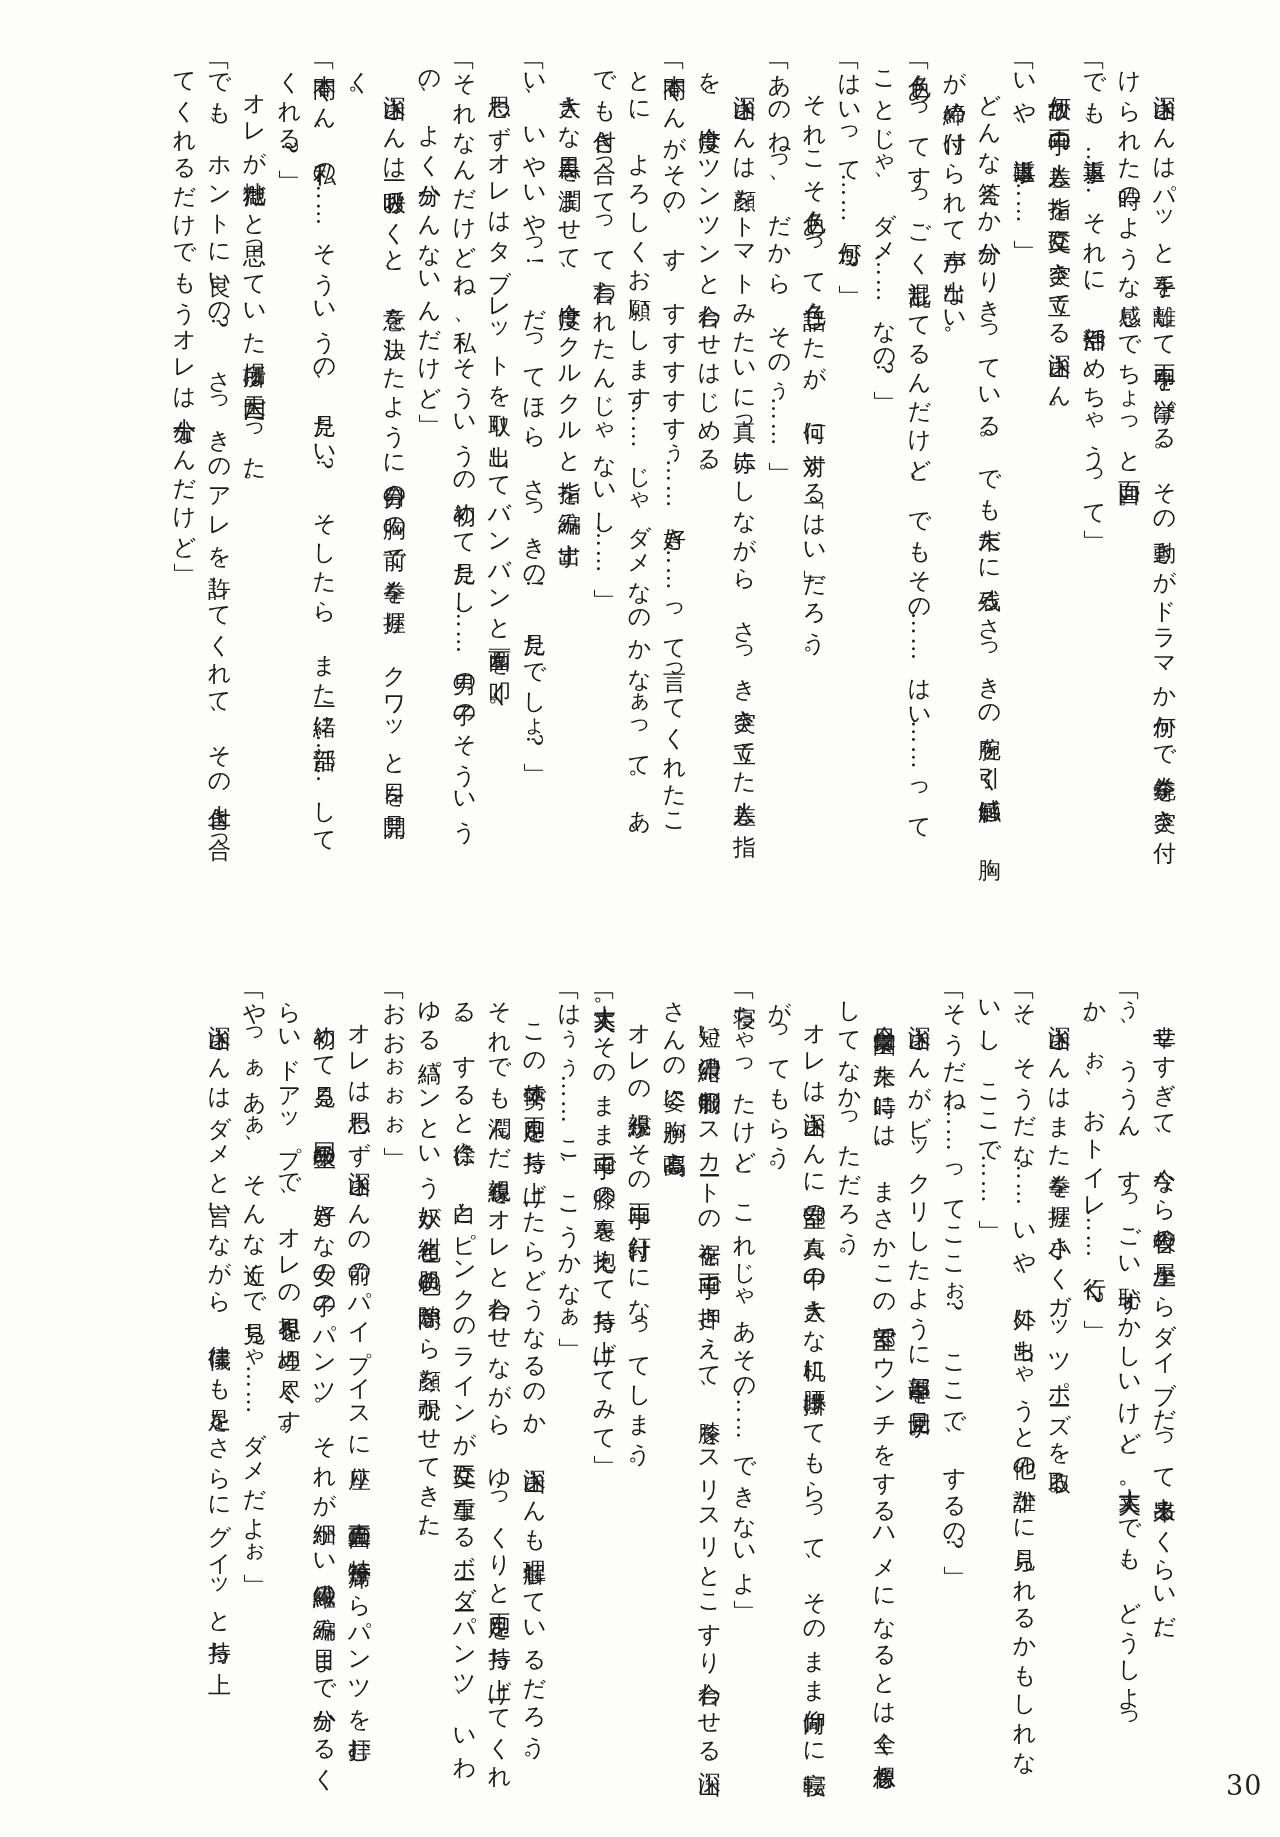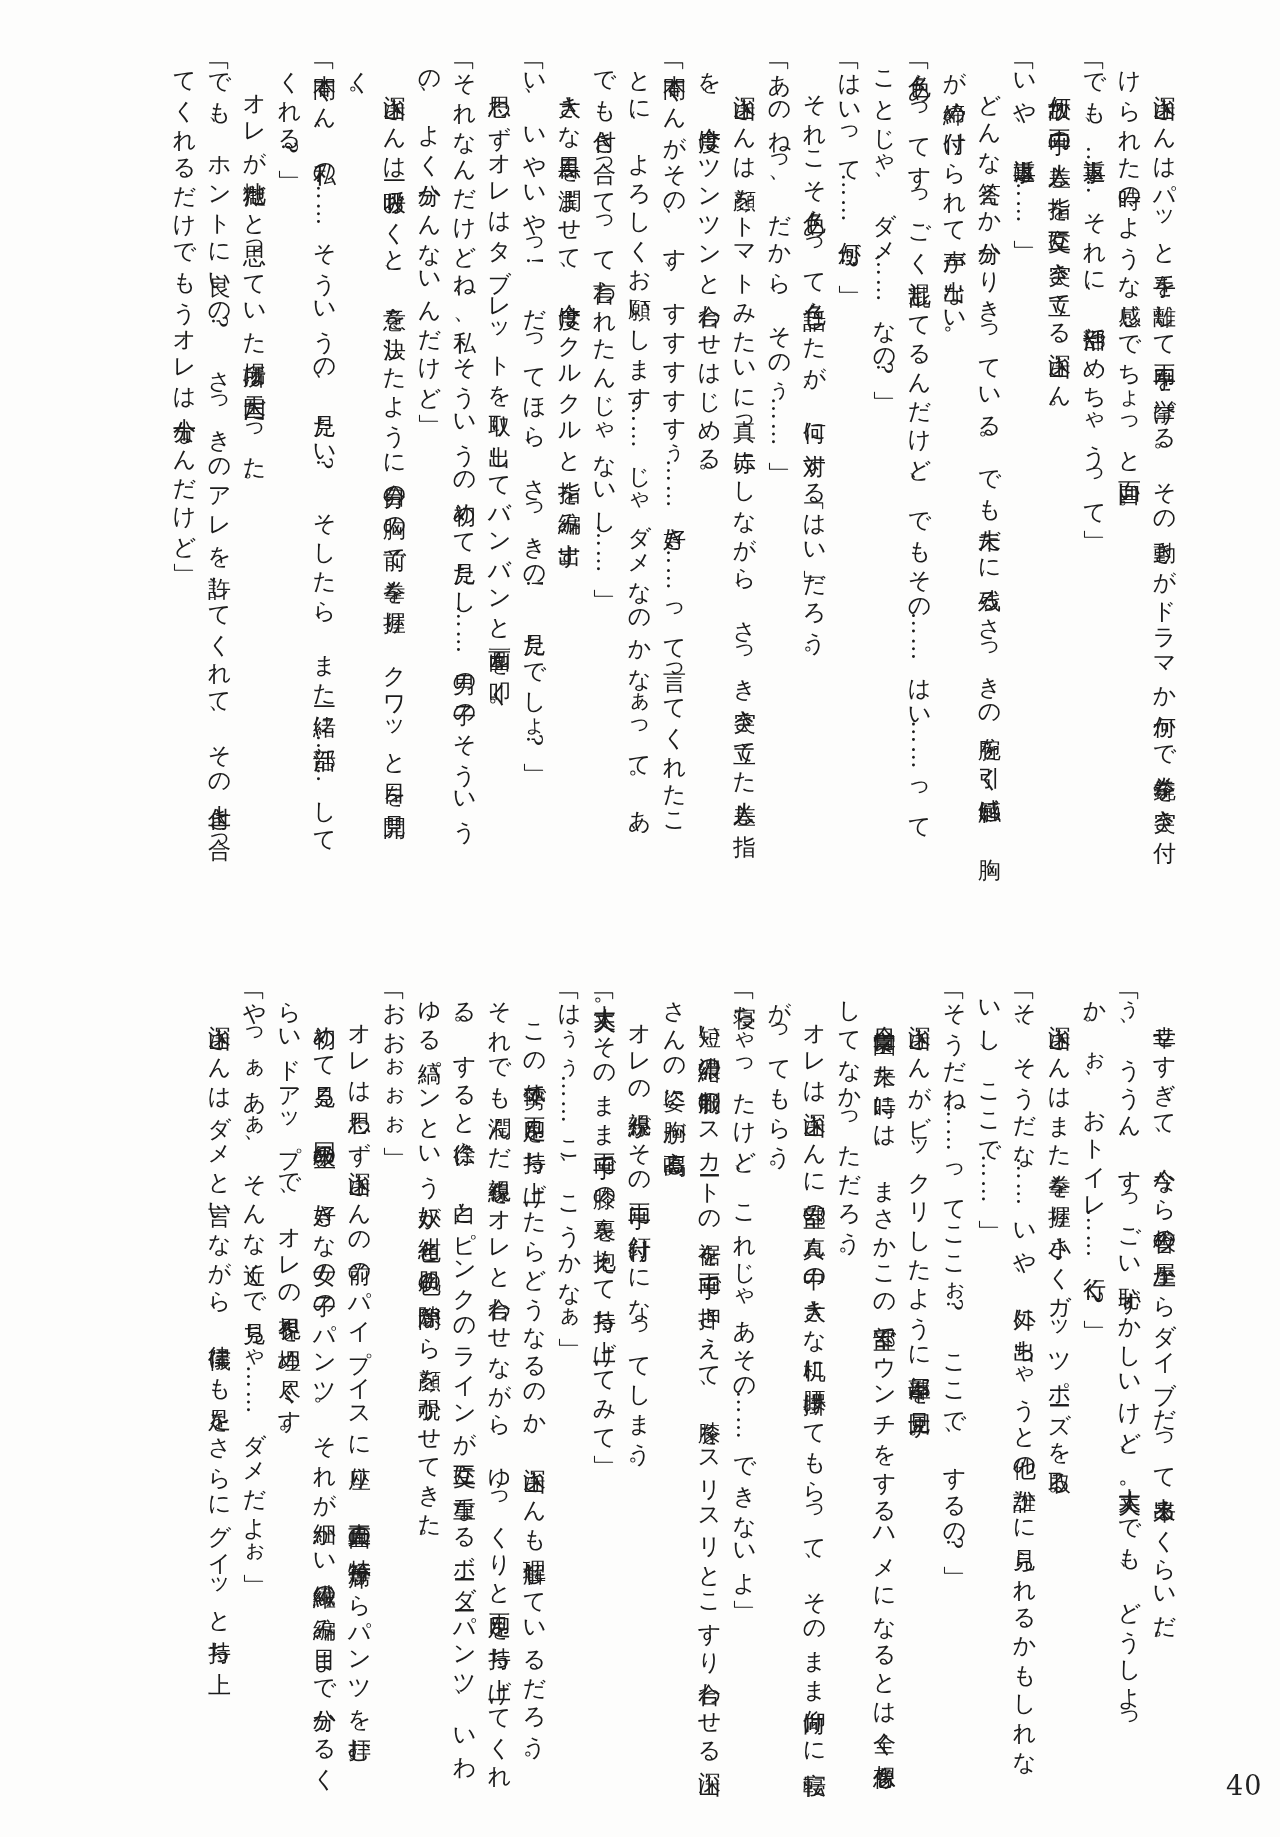--- a/index.html
+++ b/index.html
@@ -87,15 +87,15 @@
     <p>「大丈夫。そのまま両手で膝の裏を抱えて持ち上げてみて」</p>
     <p>「はぅぅ……こ、こうかなぁ」</p>
     <p class="ind">この体勢で両足を持ち上げたらどうなるのか、深山さんも理解しているだろう。それでも潤んだ視線をオレと合わせながら、ゆっくりと両足を持ち上げてくれる。すると徐々に、白とピンクのラインが交互に重なるボーダーパンツ、いわゆる縞パンという奴が紺色と肌色の隙間から顔を覗かせてきた。</p>
     <p>「おおぉぉぉ」</p>
     <p class="ind">オレは思わず深山さんの前のパイプイスに座り、真正面の特等席からパンツを拝む。</p>
     <p class="ind">初めて見る、同級生の、好きな女の子のパンツ。それが細かい繊維の編み目まで分かるくらいドアップで、オレの視界を埋め尽くす。</p>
     <p>「やっぁあぁ、そんな近くで見ちゃ……ダメだよぉ」</p>
     <p class="ind">深山さんはダメと言いながら、律儀にも足をさらにグイッと持ち上</p>
   </div>
 
-  <div class="page-number">40</div>
+  <div class="page-number">30</div>
 
 </div>
 
 </body></html>

